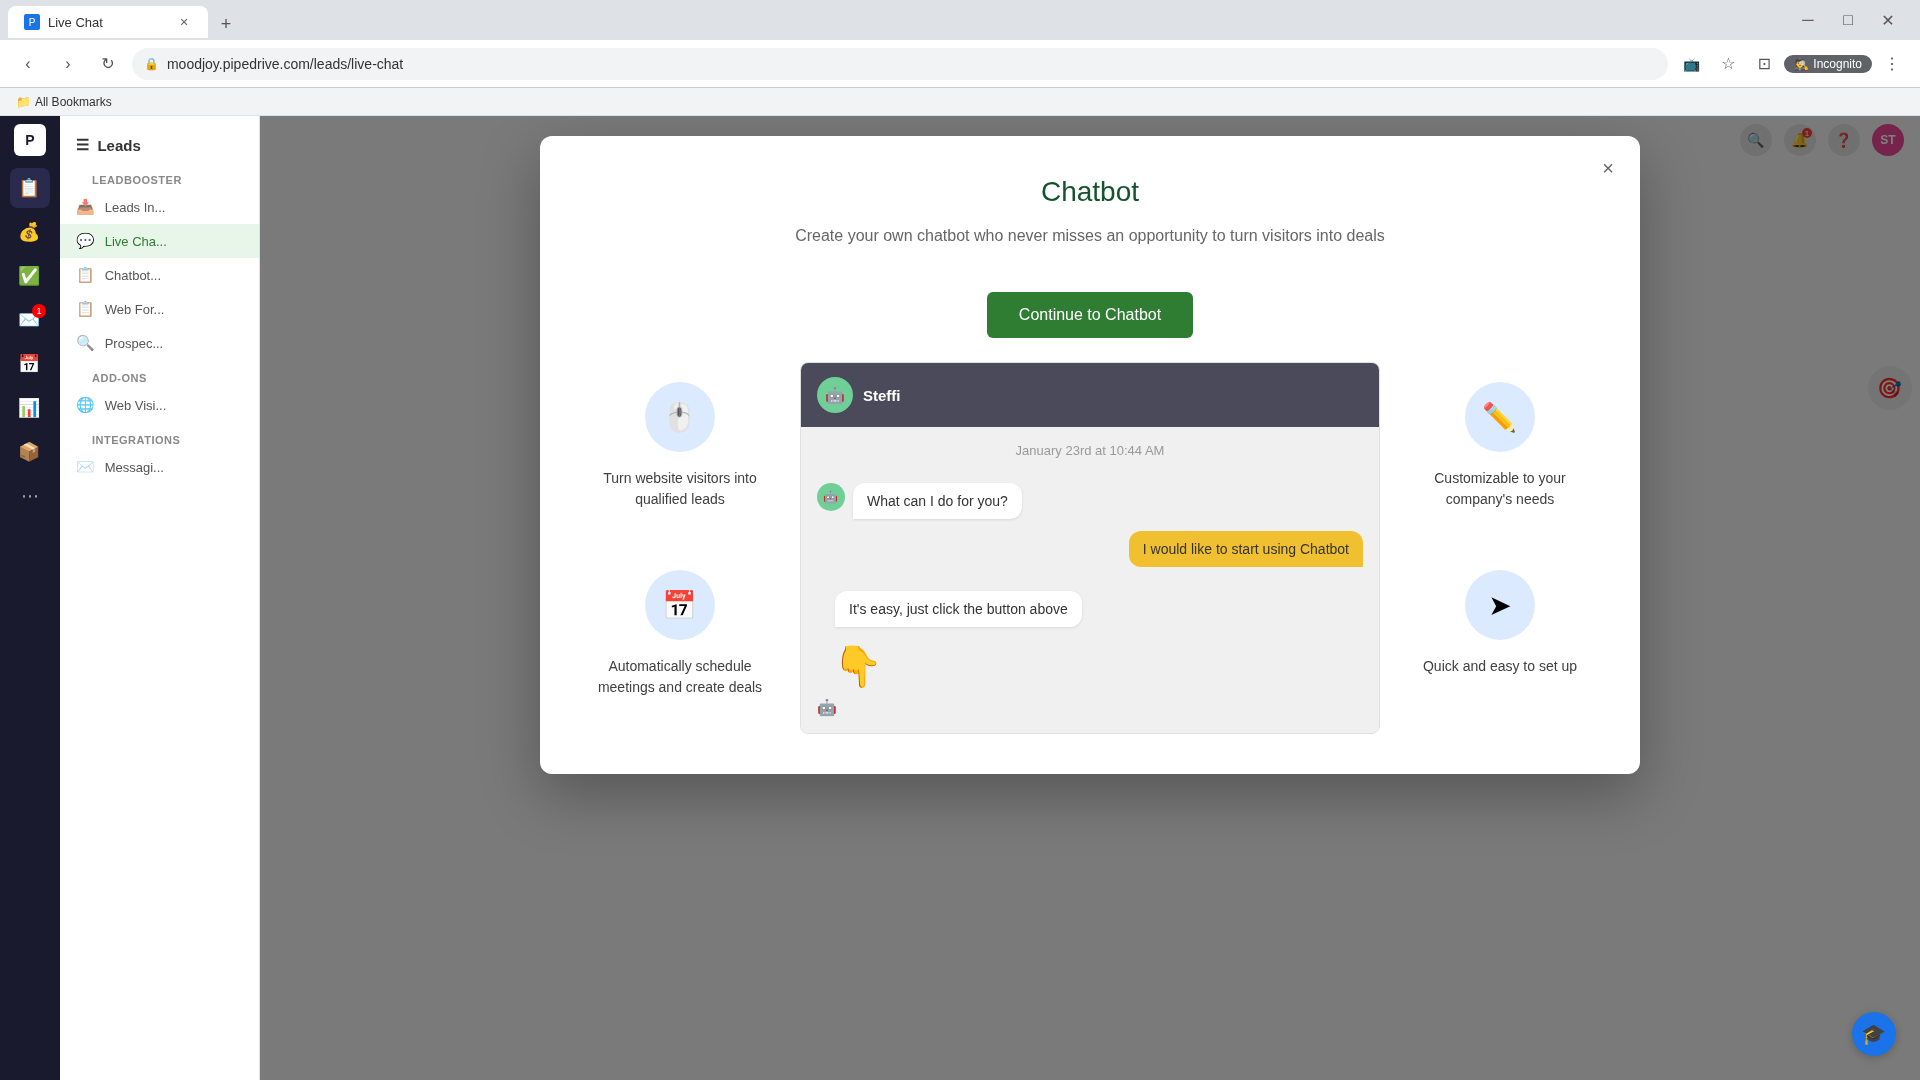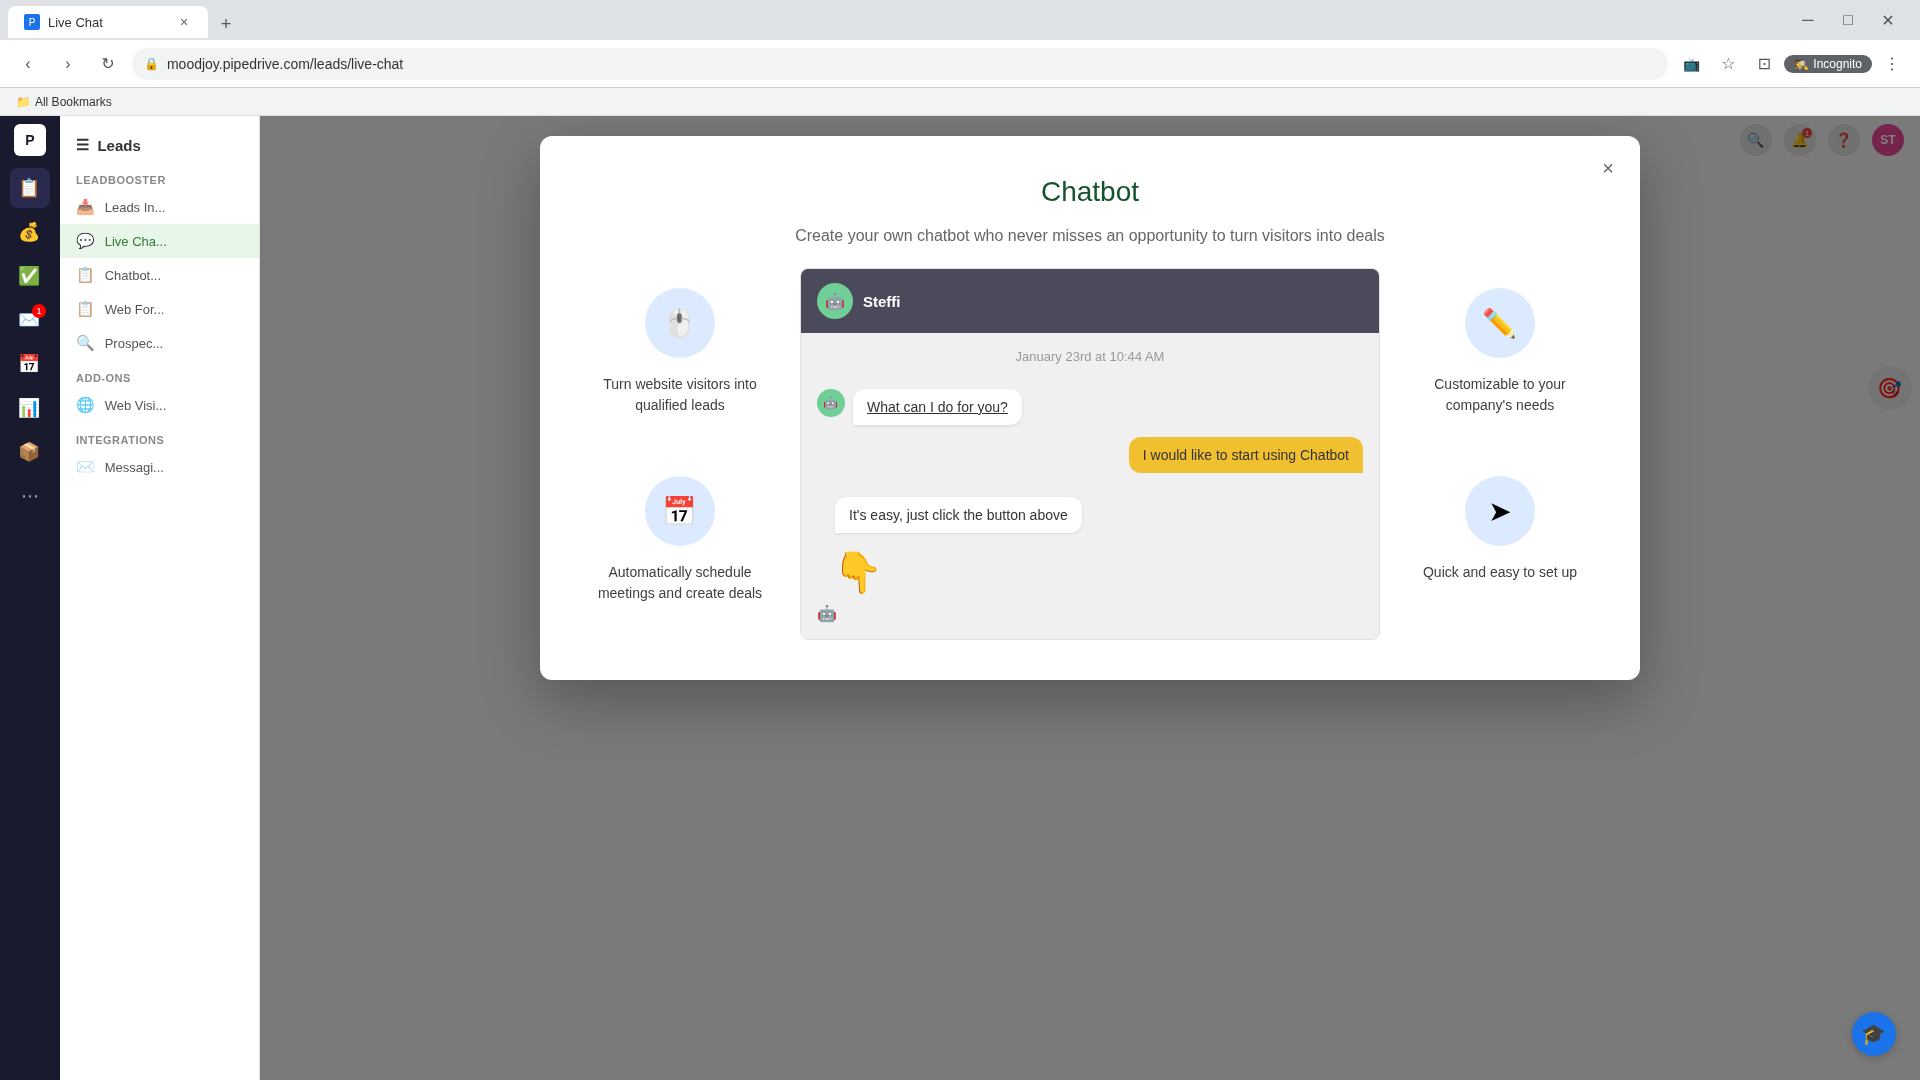--- a/index.html
+++ b/index.html
@@ -27,21 +27,21 @@
     
     .icon-sidebar { width: 60px; background: #1a1a2e; display: flex; flex-direction: column; align-items: center; padding: 8px 0; gap: 4px; }
     .icon-sidebar-item { width: 40px; height: 40px; border-radius: 8px; display: flex; align-items: center; justify-content: center; color: #aaa; font-size: 18px; cursor: pointer; position: relative; }
     .icon-sidebar-item.active { background: #2a2a4e; color: #fff; }
     .icon-sidebar-item .badge { position: absolute; top: 4px; right: 4px; background: red; color: white; border-radius: 50%; width: 14px; height: 14px; font-size: 9px; display: flex; align-items: center; justify-content: center; }
     .pipedrive-logo { width: 32px; height: 32px; background: #fff; border-radius: 6px; display: flex; align-items: center; justify-content: center; font-weight: bold; color: #1a1a2e; font-size: 14px; margin-bottom: 8px; }
 
     
     .main-sidebar { width: 200px; background: #fff; border-right: 1px solid #e0e0e0; display: flex; flex-direction: column; padding: 12px 0; overflow-y: auto; }
     .sidebar-header { display: flex; align-items: center; gap: 8px; padding: 8px 16px; font-weight: 600; font-size: 15px; color: #333; }
-    .sidebar-section-label { font-size: 11px; font-weight: 700; color: #888; padding: 12px 16px 4px; letter-spacing: 0.5px; }
+    .sidebar-section-label { font-size: 11px; font-weight: 700; color: #888; padding: 12px 32px 4px; letter-spacing: 0.5px; }
     .sidebar-item { display: flex; align-items: center; gap: 10px; padding: 8px 16px; font-size: 13px; color: #555; cursor: pointer; border-radius: 0; }
     .sidebar-item.active { background: #e8f5e9; color: #2e7d32; font-weight: 500; }
     .sidebar-item .item-icon { font-size: 15px; opacity: 0.7; }
     .sidebar-item.active .item-icon { opacity: 1; }
 
     
     .main-content { flex: 1; background: #f5f5f5; position: relative; overflow: hidden; }
 
     
     .modal-overlay { position: absolute; inset: 0; background: rgba(0,0,0,0.5); display: flex; align-items: flex-start; justify-content: center; padding-top: 20px; z-index: 100; }
@@ -61,21 +61,21 @@
 
     
     .chat-preview { flex: 1; border: 1px solid #e0e0e0; border-radius: 8px; overflow: hidden; background: #f9f9f9; min-height: 360px; }
     .chat-header-bar { background: #4a4a5a; padding: 14px 16px; display: flex; align-items: center; gap: 10px; }
     .chat-avatar { width: 36px; height: 36px; border-radius: 50%; background: #6FCF97; display: flex; align-items: center; justify-content: center; font-size: 16px; }
     .chat-username { color: #fff; font-weight: 600; font-size: 15px; }
     .chat-body { padding: 16px; background: #f0f0f0; min-height: 300px; }
     .chat-timestamp { text-align: center; font-size: 13px; color: #999; margin-bottom: 25px; }
     .chat-msg-bot { display: flex; align-items: flex-start; gap: 8px; margin-bottom: 12px; }
     .chat-msg-bot .bot-avatar { width: 28px; height: 28px; border-radius: 50%; background: #6FCF97; display: flex; align-items: center; justify-content: center; font-size: 12px; flex-shrink: 0; }
-    .chat-bubble-bot { background: #fff; border-radius: 12px 12px 12px 0; padding: 10px 14px; font-size: 14px; color: #333; max-width: 260px; box-shadow: 0 1px 3px rgba(0,0,0,0.1); text-decoration: underline; }
+    .chat-bubble-bot { background: #fff; border-radius: 12px 12px 12px 0; padding: 10px 14px; font-size: 14px; color: #333; max-width: 260px; box-shadow: 0 1px 3px rgba(0,0,0,0.1); }
     .chat-bubble-user { background: #f0c030; border-radius: 12px 12px 0 12px; padding: 10px 14px; font-size: 14px; color: #333; max-width: 280px; margin-left: auto; margin-bottom: 12px; }
     .chat-bubble-bot-2 { background: #fff; border-radius: 12px 12px 12px 0; padding: 10px 14px; font-size: 14px; color: #333; max-width: 280px; box-shadow: 0 1px 3px rgba(0,0,0,0.1); margin-bottom: 8px; }
     .chat-emoji { font-size: 48px; text-align: center; display: block; }
     .chat-msg-row { display: flex; align-items: flex-start; gap: 8px; margin-bottom: 8px; padding-left: 18px; }
 
     
     .bookmarks-bar { background: #f1f3f4; border-bottom: 1px solid #e0e0e0; height: 28px; display: flex; align-items: center; padding: 0 16px; gap: 8px; font-size: 12px; color: #333; }
     .bookmarks-label { display: flex; align-items: center; gap: 4px; cursor: pointer; }
     .bookmarks-label .folder-icon { font-size: 12px; }
 
@@ -207,20 +207,23 @@
       <div class="modal-overlay">
         <div class="modal">
           <button class="modal-close">×</button>
 
           <div class="modal-header">
             <div class="modal-title">Chatbot</div>
             <div class="modal-subtitle">Create your own chatbot who never misses an opportunity to turn visitors
 into deals</div>
           </div>
 
+          <div class="modal-cta">
+            <button class="continue-btn">Continue to Chatbot</button>
+          </div>
 
           <div class="modal-body">
 
             <div style="display: flex; flex-direction: column; gap: 40px; width: 200px; flex-shrink: 0;">
               <div class="modal-feature">
                 <div class="feature-icon" style="background:#dbeafe;">🖱️</div>
                 <div class="feature-text">Turn website visitors into qualified leads</div>
               </div>
               <div class="modal-feature">
                 <div class="feature-icon" style="background:#dbeafe;">📅</div>

